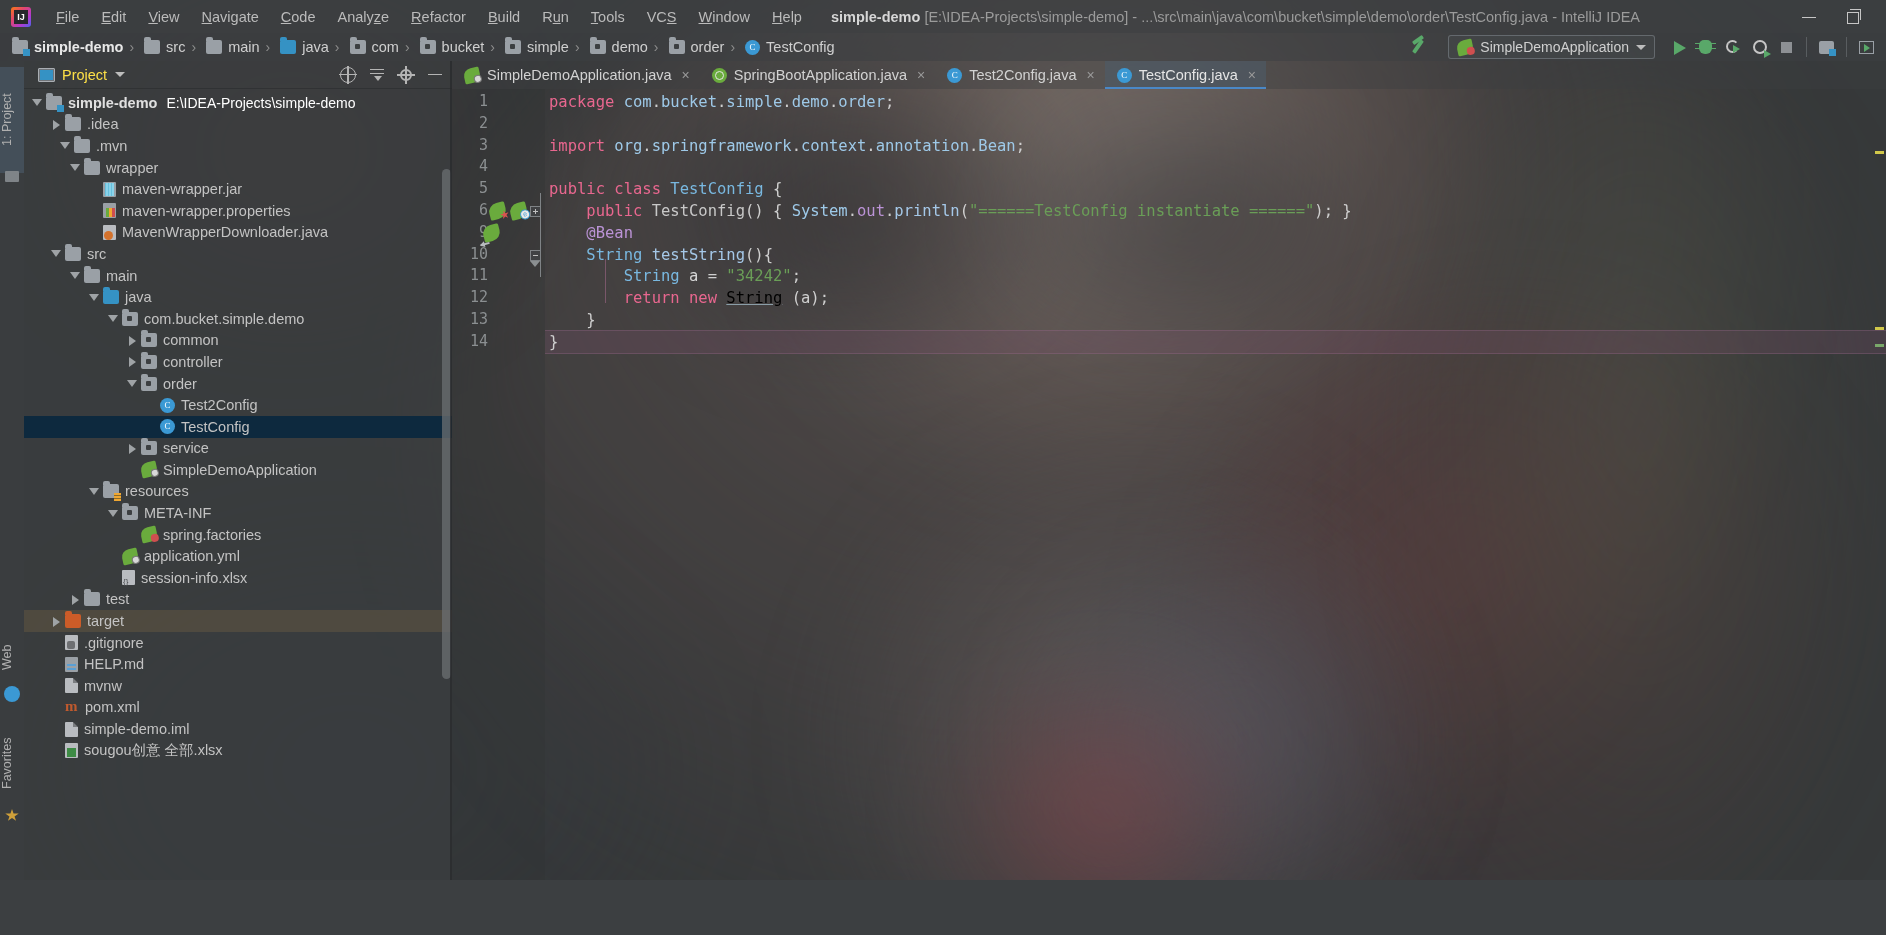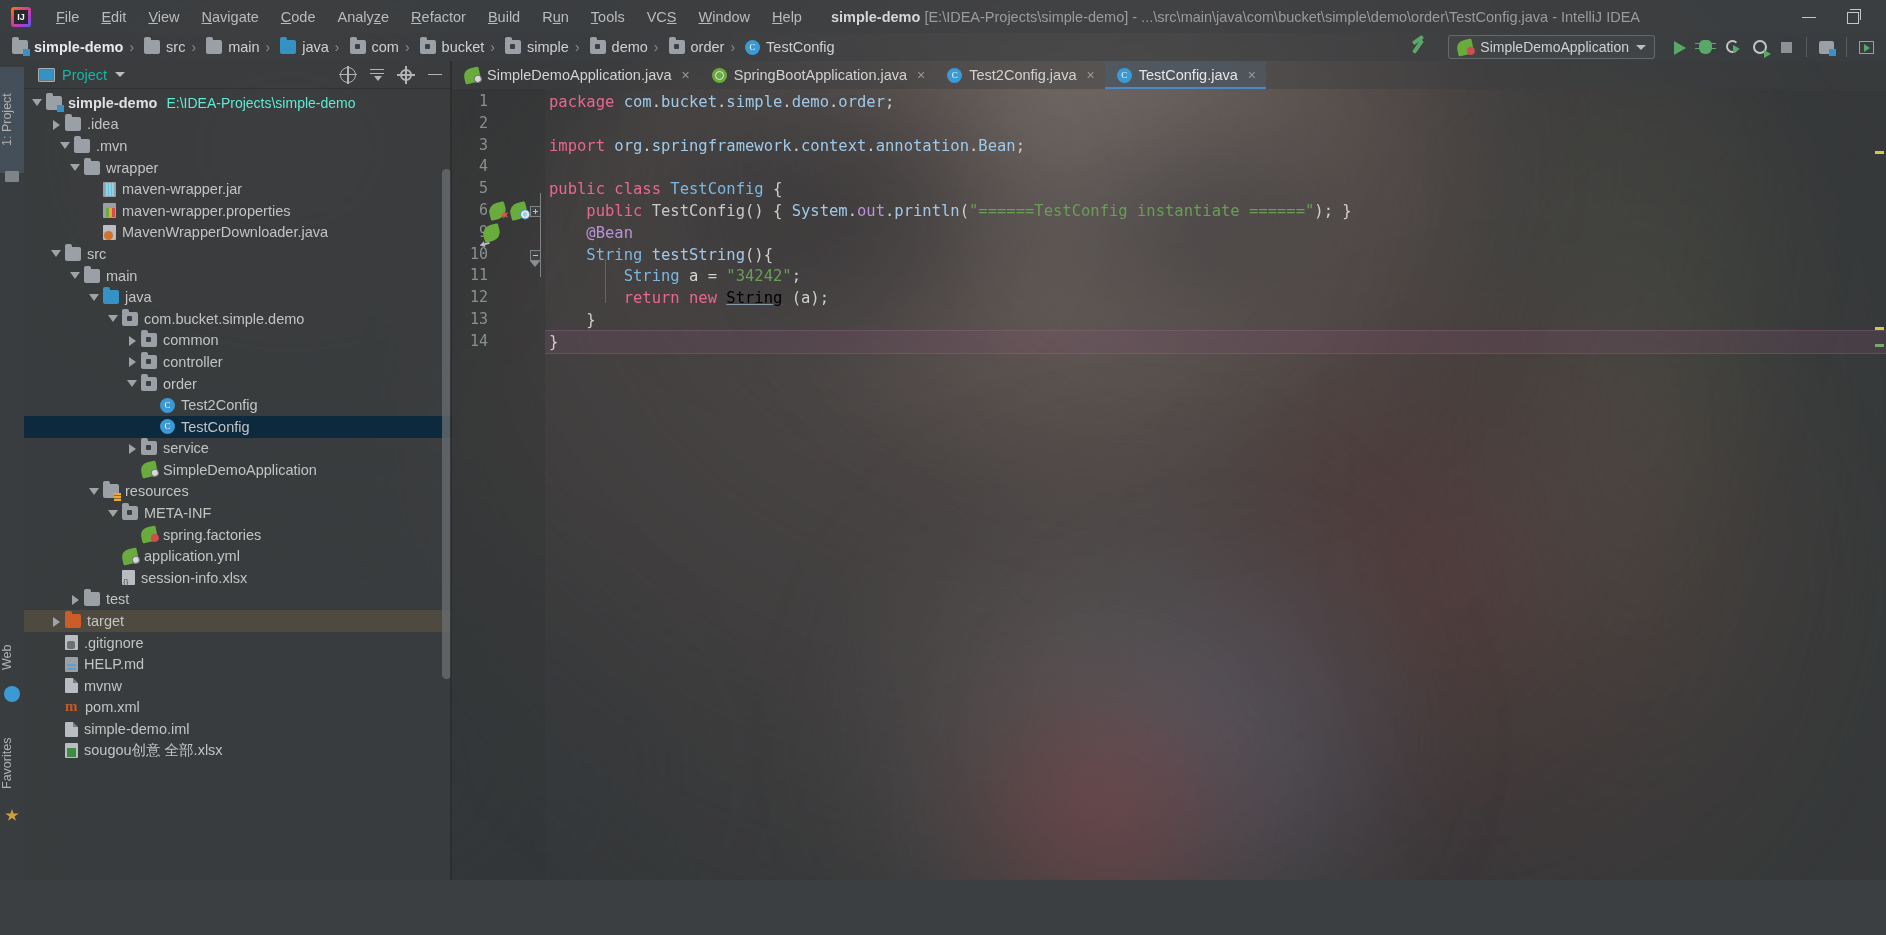--- a/index.html
+++ b/index.html
@@ -184,21 +184,21 @@
   .projhdr {
     position:relative; height:27px; display:flex; align-items:center;
     border-bottom:1px solid rgba(40,42,44,0.55);
   }
   .projhdr .winicon {
     width:17px;height:14px;margin-left:14px;margin-right:7px;
     background:#6f7479;border:1.5px solid #a9aeb3;box-sizing:border-box;border-radius:1px;
     position:relative;
   }
   .projhdr .winicon::after{content:"";position:absolute;left:1px;top:1px;right:1px;bottom:1px;background:#3592c4;}
-  .projhdr .title { color:#14b8a6; font-size:14.5px; }
+  .projhdr .title { color:#fde047; font-size:14.5px; }
   .projhdr .caret-dn { margin-left:8px; }
   .projhdr-actions { position:absolute; right:8px; top:0; height:27px; display:flex;align-items:center;gap:11px;}
   .pa { width:18px;height:18px;position:relative;cursor:default;}
   .pa.locate::before{content:"";position:absolute;left:1px;top:1px;width:16px;height:16px;
      border:1.6px solid #b4b4b4;border-radius:50%;box-sizing:border-box;}
   .pa.locate::after{content:"";position:absolute;left:8px;top:0px;width:1.6px;height:18px;background:#b4b4b4;
      box-shadow:-8px 8px 0 -8px #b4b4b4;}
   .pa.locate i{position:absolute;left:0;top:8px;width:18px;height:1.6px;background:#b4b4b4;}
   .pa.collapse::before{content:"";position:absolute;left:2px;top:3px;width:14px;height:1.8px;background:#b4b4b4;
      box-shadow:0 4px 0 0 #b4b4b4;}
@@ -218,21 +218,21 @@
   }
   .trow.selected { background:#0d293e; }
   .trow.highlight { background: rgba(98,86,66,0.55); }
   .twist { width:11px;height:11px;position:relative;flex:0 0 auto;margin-right:3px;}
   .twist.closed::after{content:"";position:absolute;left:2px;top:1px;width:0;height:0;
     border-top:5px solid transparent;border-bottom:5px solid transparent;border-left:7px solid #9fa3a6;}
   .twist.open::after{content:"";position:absolute;left:0px;top:2px;width:0;height:0;
     border-left:5px solid transparent;border-right:5px solid transparent;border-top:7px solid #9fa3a6;}
   .tlbl { color:#c3c3c3; margin-left:6px; }
   .tlbl.bold { font-weight:bold; color:#e0e0e0;}
-  .tsub { color:#5eead4; margin-left:9px; font-size:14px;}
+  .tsub { color:#ffffff; margin-left:9px; font-size:14px;}
 
   .projwin-scroll {
     position:absolute; right:1px; top:108px; width:9px; height:510px;
     background:#6b6f72; border-radius:5px; opacity:0.75;
   }
   .projwin-divider {
     position:absolute; right:0; top:0; width:2px; height:874px; background:rgba(40,42,44,0.75);
   }
 
   

